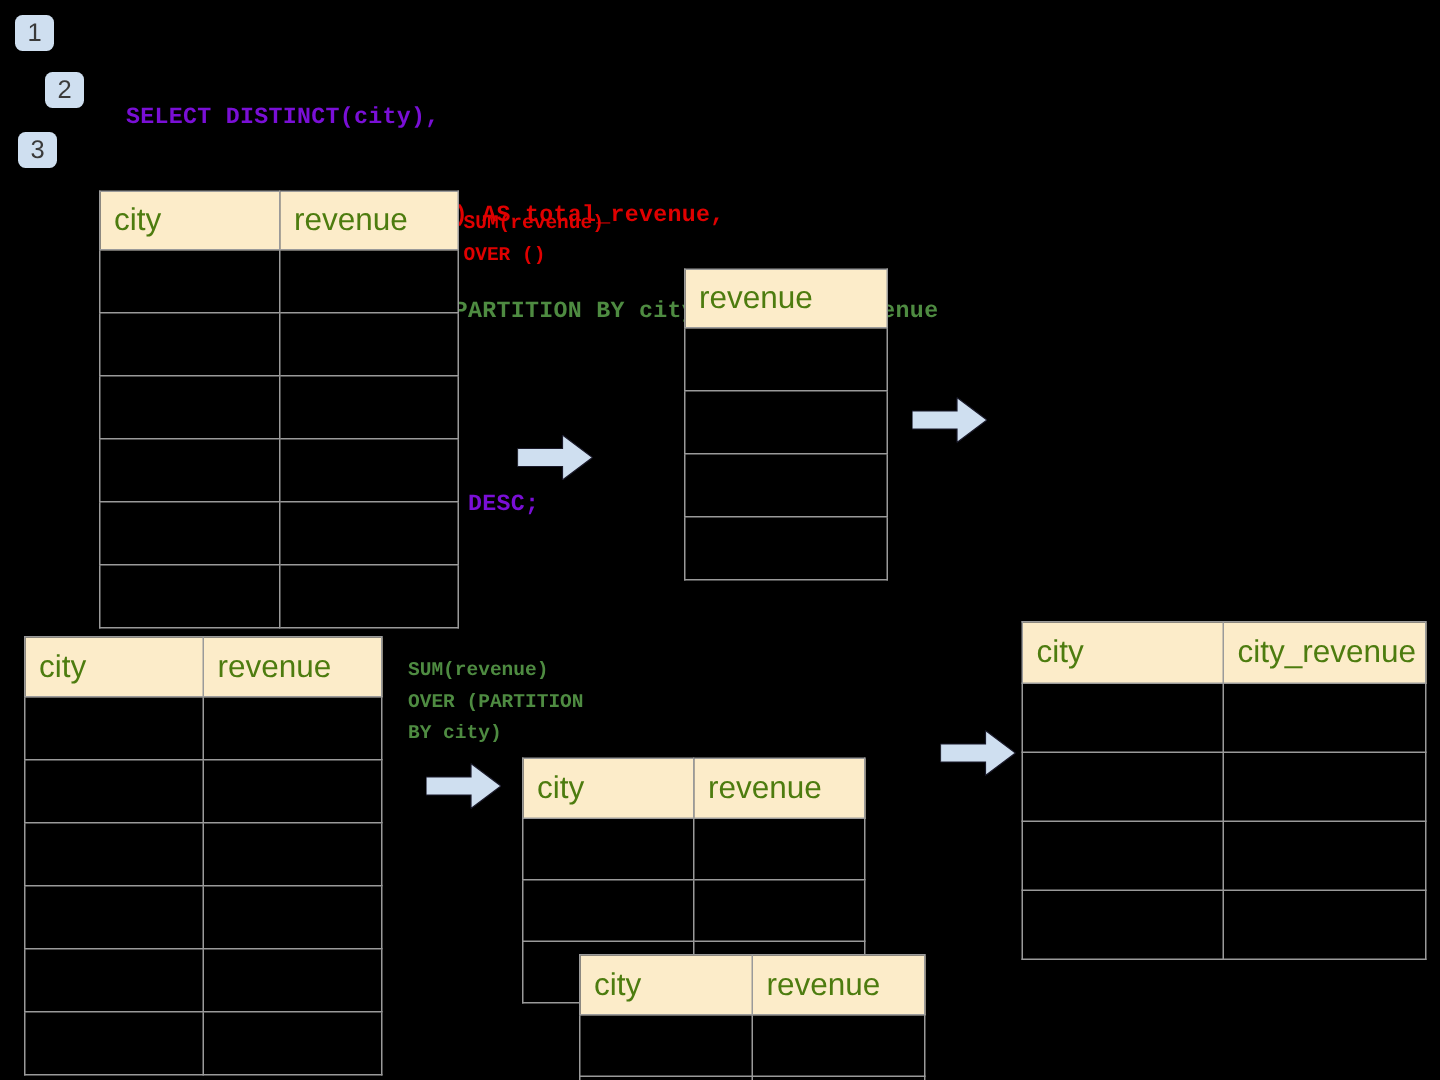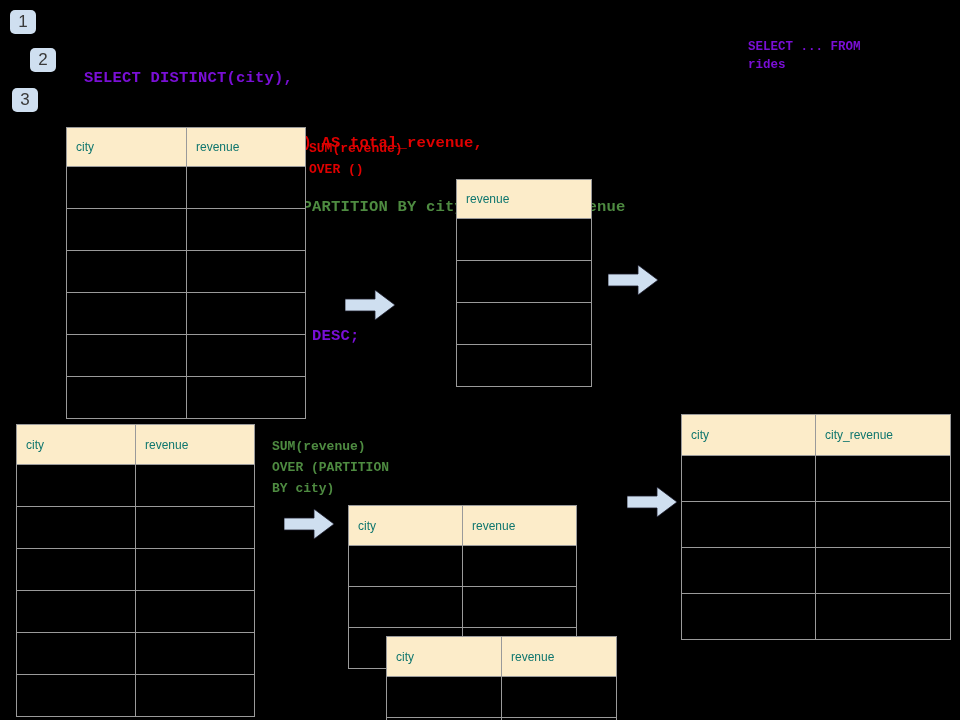--- a/index.html
+++ b/index.html
@@ -66,23 +66,23 @@
     table-layout: fixed;
     background: #000000;
   }
   .tbl td {
     border: 1px solid #9a9a9a;
     padding: 0;
     background: #000000;
   }
   .tbl td.hdr {
     background: #fcecc9;
-    color: #0f766e;
+    color: #4d7c0f;
     font-family: "Liberation Sans", sans-serif;
-    font-size: 12px;
+    font-size: 21px;
     padding: 0 0 0 9px;
     vertical-align: middle;
   }
 
   
   .arrow {
     position: absolute;
     display: block;
   }
 </style>
@@ -96,22 +96,20 @@
   <div class="step-badge" style="left:12px; top:88px;">3</div>
 
   <div class="sql-block" style="left:84px; top:25px;">
     <div class="sql-line c-purple">SELECT DISTINCT(city),</div>
     <div class="sql-line c-red">    SUM(revenue) OVER () AS total_revenue,</div>
     <div class="sql-line c-green">    SUM(revenue) OVER (PARTITION BY city) as city_revenue</div>
     <div class="sql-line c-purple">  FROM rides</div>
     <div class="sql-line c-purple">  ORDER by city_revenue DESC;</div>
   </div>
 
-  <div class="annot small c-purple" style="left:748px; top:38px;">SELECT ... FROM
-rides</div>
 
   <div class="annot c-red" style="left:309px; top:138px;">SUM(revenue)
 OVER ()</div>
 
   <div class="annot c-green" style="left:272px; top:436px;">SUM(revenue)
 OVER (PARTITION
 BY city)</div>
 
   <table class="tbl" style="left:66px; top:127px; width:239px;">
     <colgroup>

